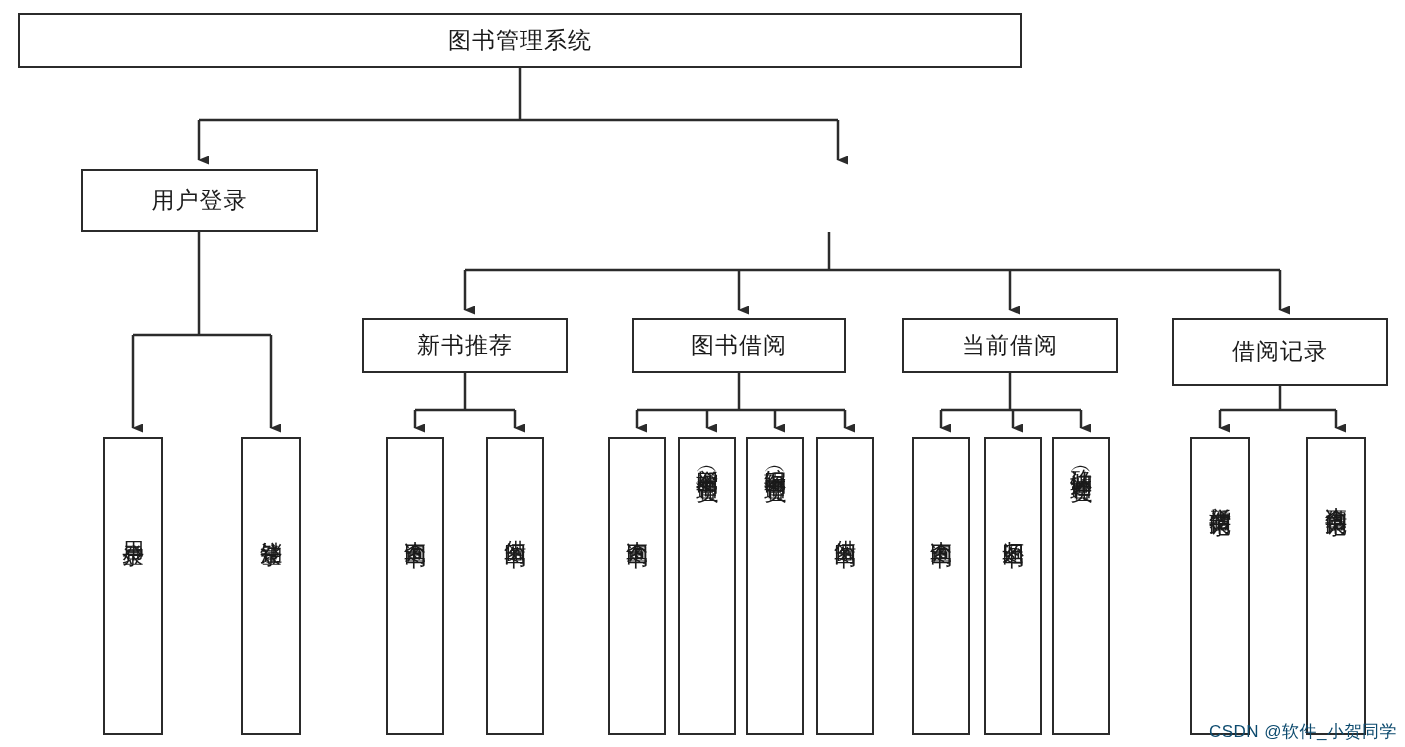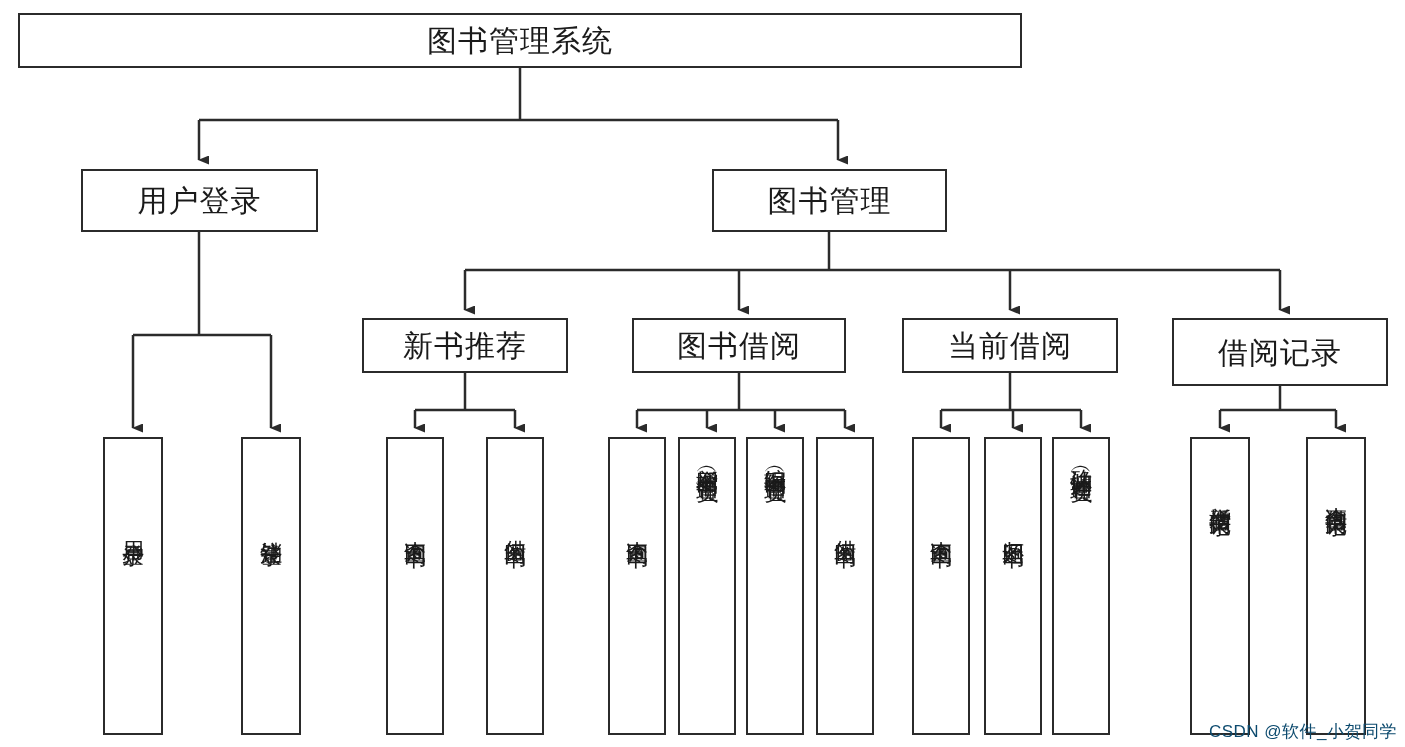--- a/index.html
+++ b/index.html
@@ -30,21 +30,21 @@
     position: absolute;
     box-sizing: border-box;
     border: 2.5px solid #2b2b2b;
     background: #ffffff;
     display: flex;
     align-items: center;
     justify-content: center;
     color: #1a1a1a;
   }
   .node-h .label {
-    font-size: 30px;
+    font-size: 23px;
     line-height: 1.1;
     letter-spacing: 1px;
     white-space: nowrap;
   }
   .node-v {
     align-items: flex-start;
     justify-content: center;
     padding-top: 6px;
   }
   .node-v .label {
@@ -131,23 +131,20 @@
     </g>
   </svg>
 
   <div class="node node-h" style="left:18px; top:13px; width:1004px; height:55px;">
     <span class="label">图书管理系统</span>
   </div>
 
   <div class="node node-h" style="left:81px; top:169px; width:237px; height:63px;">
     <span class="label">用户登录</span>
   </div>
-  <div class="node node-h" style="left:712px; top:169px; width:235px; height:63px;">
-    <span class="label">图书管理</span>
-  </div>
 
   <div class="node node-h" style="left:632px; top:318px; width:214px; height:55px;">
     <span class="label">图书借阅</span>
   </div>
   <div class="node node-h" style="left:362px; top:318px; width:206px; height:55px;">
     <span class="label">新书推荐</span>
   </div>
   <div class="node node-h" style="left:902px; top:318px; width:216px; height:55px;">
     <span class="label">当前借阅</span>
   </div>

